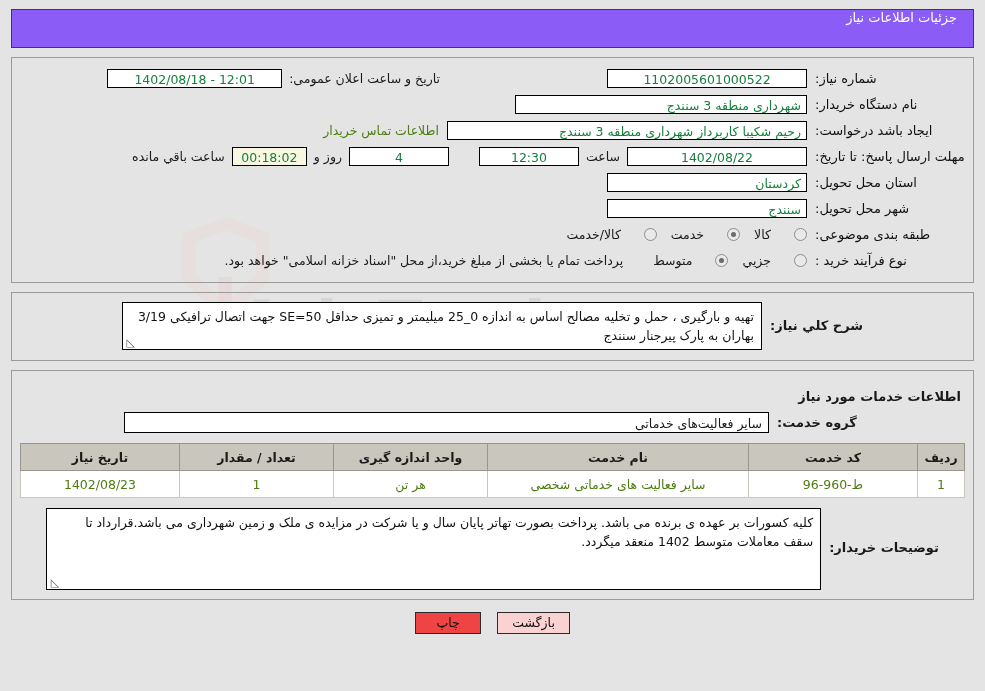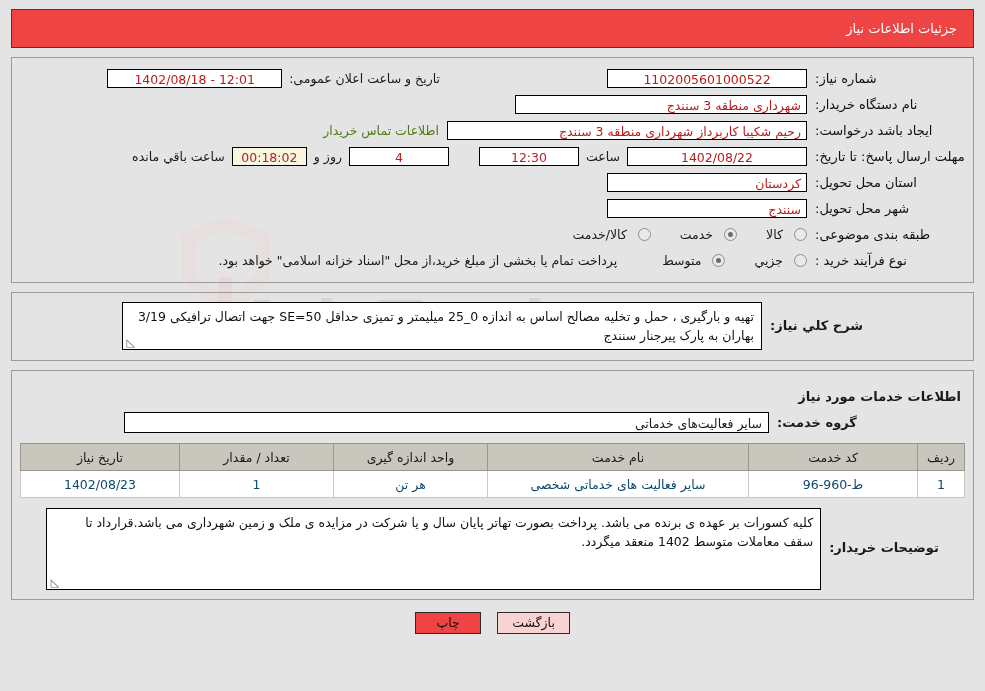--- a/index.html
+++ b/index.html
@@ -69,24 +69,24 @@
     opacity: .8;
     clip-path: polygon(30% 0%, 70% 0%, 70% 62%, 100% 62%, 50% 100%, 0% 62%, 30% 62%);
   }
 
   
   .page-header {
     position: relative;
     z-index: 2;
     margin: 9px 11px 0 11px;
     height: 39px;
-    background: #ef4444;
+    background: #8b5cf6;
     border: 1px solid #4d3c23;
     display: flex;
-    align-items: center;
+    align-items: flex-start;
     padding: 0 16px;
     box-sizing: border-box;
   }
   .page-header .title {
     color: #ffffff;
     font-size: 13px;
   }
 
   
   .panel {
@@ -120,21 +120,21 @@
   .lbl-w { width: 150px; }
 
   .fld {
     border: 1px solid #000000;
     background: #ffffff;
     height: 19px;
     line-height: 19px;
     padding: 0 5px;
     box-sizing: border-box;
     font-size: 12.5px;
-    color: #b91c1c;
+    color: #15803d;
     overflow: hidden;
     white-space: nowrap;
     text-align: right;
   }
   .fld.num { direction: ltr; text-align: center; }
   .fld.khaki { background: #f7f7e2; }
 
   .w-need   { width: 200px; }
   .w-org    { width: 292px; }
   .w-create { width: 360px; }
@@ -156,22 +156,22 @@
     padding: 0 8px;
     white-space: nowrap;
     cursor: pointer;
     font-size: 12.5px;
   }
 
   
   .radio-grp {
     display: flex;
     align-items: center;
-    gap: 8px;
-    margin-left: 29px;
+    gap: 20px;
+    margin-left: 14px;
     white-space: nowrap;
     text-align: center;
   }
   .radio {
     width: 13px; height: 13px;
     border-radius: 50%;
     border: 1px solid #8d8d8d;
     background: #e9e9e9;
     box-sizing: border-box;
     display: inline-block;
@@ -259,31 +259,31 @@
   table.grid {
     width: 100%;
     border-collapse: collapse;
     background: #ffffff;
     font-size: 12.5px;
   }
   table.grid th {
     background: #c9c6bd;
     border: 1px solid #9a968c;
     height: 26px;
-    font-weight: normal;
+    font-weight: bold;
     color: #1a1a1a;
     padding: 0 4px;
     font-size: 12.5px;
   }
   table.grid td {
     border: 1px solid #c9c6bd;
     height: 26px;
     text-align: center;
     padding: 0 4px;
-    color: #0c4a6e;
+    color: #4d7c0f;
     background: #ffffff;
   }
   td.ltr { direction: ltr; }
 
   
   .footer {
     position: relative;
     z-index: 2;
     margin-top: 12px;
     display: flex;

